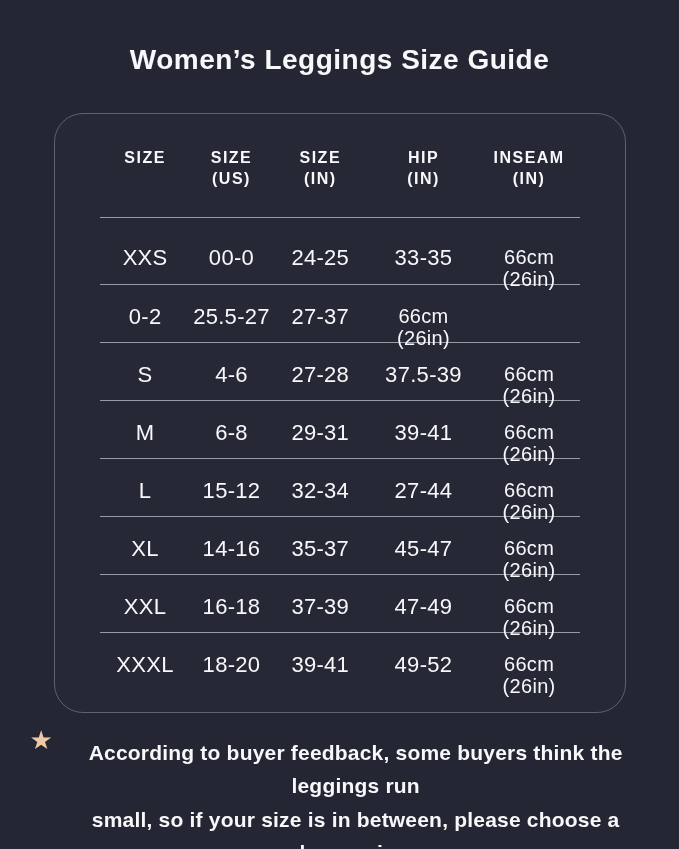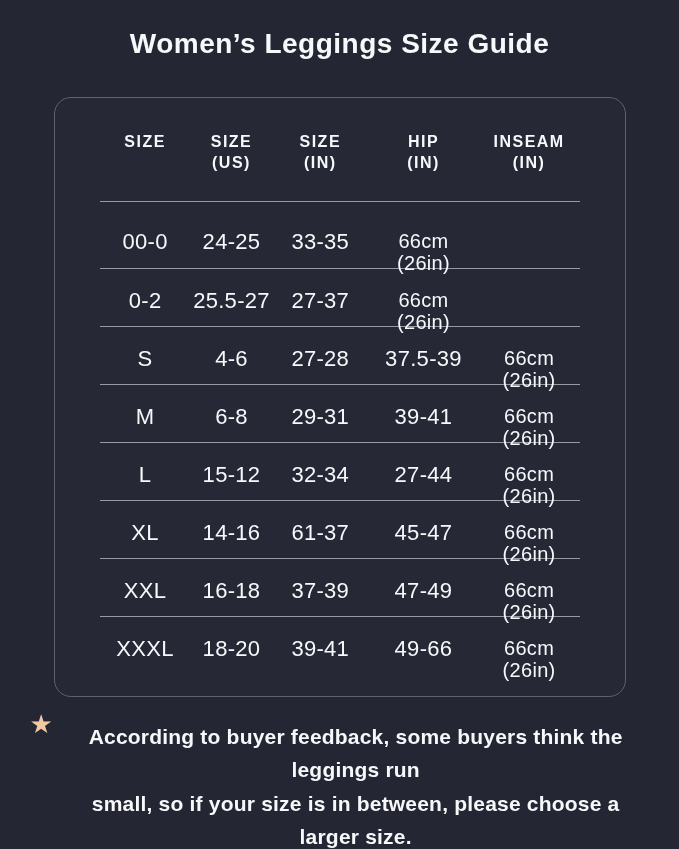--- a/index.html
+++ b/index.html
@@ -15,34 +15,34 @@
   html, body { margin: 0; padding: 0; }
   body {
     width: 679px; height: 849px; overflow: hidden;
     background: var(--bg);
     font-family: "Liberation Sans", "DejaVu Sans", sans-serif;
     color: var(--text);
   }
   .canvas { width: 679px; height: 849px; position: relative; }
 
   .page-title {
-    margin: 28px 0 0;
+    margin: 44px 0 0;
     text-align: center;
     font-size: 28px;
     font-weight: bold;
     letter-spacing: 0.5px;
     color: var(--text);
   }
 
   .panel {
     width: 572px;
     margin: 37px auto 0;
     padding: 34px 45px 22px;
     border: 1.5px solid var(--panel-border);
-    border-radius: 17px;
+    border-radius: 29px;
     background: var(--panel-bg);
   }
   .thead {
     display: grid;
     grid-template-columns: 19% 17% 20% 23% 21%;
     align-items: start;
   }
   .th {
     font-weight: bold;
     font-size: 16px;
@@ -130,20 +130,21 @@
         <div class="th">SIZE
 (IN)</div>
         <div class="th">HIP
 (IN)</div>
         <div class="th">INSEAM
 (IN)</div>
       </div>
     <hr class="header-divider">
     <div class="tbody">
         <div class="tr">
+          <div class="td">XXS</div>
           <div class="td">00-0</div>
           <div class="td">24-25</div>
           <div class="td">33-35</div>
           <div class="td inseam">66cm
 (26in)</div>
         </div>
         <div class="tr">
           <div class="td">0-2</div>
           <div class="td">25.5-27</div>
           <div class="td">27-37</div>
@@ -170,38 +171,38 @@
           <div class="td">L</div>
           <div class="td">15-12</div>
           <div class="td">32-34</div>
           <div class="td">27-44</div>
           <div class="td inseam">66cm
 (26in)</div>
         </div>
         <div class="tr">
           <div class="td">XL</div>
           <div class="td">14-16</div>
-          <div class="td">61-37</div>
+          <div class="td">35-37</div>
           <div class="td">45-47</div>
           <div class="td inseam">66cm
 (26in)</div>
         </div>
         <div class="tr">
           <div class="td">XXL</div>
           <div class="td">16-18</div>
           <div class="td">37-39</div>
           <div class="td">47-49</div>
           <div class="td inseam">66cm
 (26in)</div>
         </div>
         <div class="tr">
           <div class="td">XXXL</div>
           <div class="td">18-20</div>
           <div class="td">39-41</div>
-          <div class="td">49-66</div>
+          <div class="td">49-52</div>
           <div class="td inseam">66cm
 (26in)</div>
         </div>
       </div>
   </section>
 
   <div class="note">
     <span class="star-icon">★</span>
     <p class="note-text">According to buyer feedback, some buyers think the leggings run
 small, so if your size is in between, please choose a larger size.</p>

